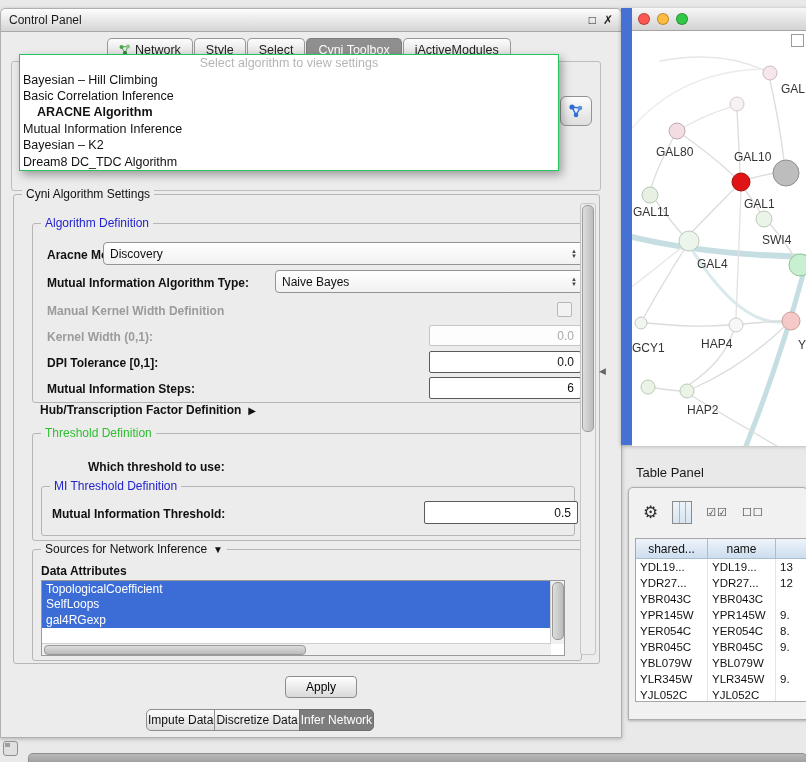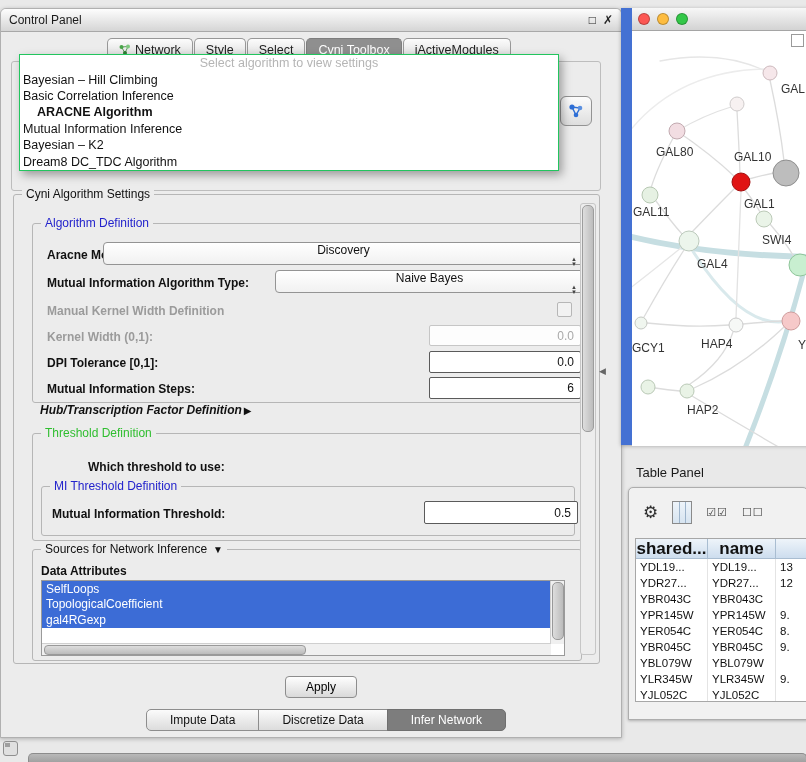--- a/index.html
+++ b/index.html
@@ -37,47 +37,47 @@
   .gtitle.blue{color:#2323cc;}
   .gtitle.green{color:#2fbe2f;}
   #settings-group{left:12px;top:185px;width:585px;height:468px;}
   #settings-scroll{position:absolute;right:3px;top:8px;bottom:8px;width:14px;background:#ededed;
        border:1px solid #c6c6c6;border-radius:3px;}
   .vthumb-main{position:absolute;left:1px;top:1px;width:10px;height:225px;
        background:linear-gradient(90deg,#dedede,#bcbcbc);border:1px solid #9d9d9d;border-radius:5px;}
   .lbl{position:absolute;font-weight:bold;font-size:12px;white-space:nowrap;}
   .lbl.gray{color:#9b9b9b;}
   .combo{position:absolute;background:linear-gradient(#ffffff,#f1f1f1);border:1px solid #949494;
-       border-radius:4px;display:flex;align-items:center;padding:0 6px;font-size:12px;flex-direction:column;}
+       border-radius:4px;display:flex;align-items:center;padding:0 6px;font-size:12px;}
   .combo .arrows{margin-left:auto;display:flex;flex-direction:column;align-items:center;line-height:5px;
        font-size:6px;color:#444;padding-left:4px;}
   .field{position:absolute;background:#fff;border:1px solid #5a5a5a;border-radius:2px;
        display:flex;align-items:center;justify-content:flex-end;padding:0 6px;font-size:12px;}
   .field.disabled{border-color:#c6c6c6;color:#a9a9a9;background:#fdfdfd;}
   .checkbox{position:absolute;width:13px;height:13px;border:1px solid #b7b7b7;background:#f2f2f2;border-radius:2px;}
   #alg-def{left:18px;top:28px;width:548px;height:178px;}
-  #hub-row{position:absolute;left:26px;top:208px;display:flex;align-items:center;gap:2px;font-weight:bold;font-size:12px;font-style:italic;}
+  #hub-row{position:absolute;left:26px;top:208px;display:flex;align-items:center;gap:7px;font-weight:bold;font-size:12px;}
   #hub-row .arrow{font-size:10px;}
   #thr-group{left:18px;top:238px;width:548px;height:106px;}
   #mi-group{left:8px;top:52px;width:532px;height:48px;}
   #src-group{left:18px;top:354px;width:548px;height:110px;}
   #src-title-wrap{display:flex;gap:6px;align-items:center;}
   #attr-list{position:absolute;left:8px;top:30px;width:522px;height:74px;background:#fff;border:1px solid #9a9a9a;}
   #attr-items{position:absolute;left:0;top:0;right:14px;bottom:11px;overflow:hidden;}
   .attr-item{height:15.5px;background:#3c6cd6;color:#fff;font-size:12px;padding-left:4px;display:flex;align-items:center;}
   .vscroll{position:absolute;right:0;top:0;width:13px;bottom:11px;background:#f0f0f0;border-left:1px solid #cfcfcf;}
   .vthumb{position:absolute;left:1px;top:1px;width:10px;height:56px;background:linear-gradient(90deg,#ddd,#bbb);
        border:1px solid #999;border-radius:5px;}
   .hscroll{position:absolute;left:0;right:13px;bottom:0;height:11px;background:#f0f0f0;border-top:1px solid #cfcfcf;}
   .hthumb{position:absolute;left:2px;top:1px;height:8px;width:260px;background:linear-gradient(#ddd,#bbb);
        border:1px solid #999;border-radius:4px;}
   #apply-btn{position:absolute;left:284px;top:667px;width:72px;height:22px;border:1px solid #8d8d8d;border-radius:4px;
        background:linear-gradient(#fefefe,#d9d9d9);font-size:12px;font-family:inherit;}
   #bottom-tabs{position:absolute;left:145px;top:700px;display:flex;}
-  .seg{border:1px solid #8d8d8d;margin-left:-1px;padding:3px 23px;font-size:12px;
+  .seg{border:1px solid #8d8d8d;margin-left:-1px;padding:3px 1px;font-size:12px;
        background:linear-gradient(#fbfbfb,#dcdcdc);color:#111;}
   .seg:first-child{border-radius:5px 0 0 5px;margin-left:0;}
   .seg:last-child{border-radius:0 5px 5px 0;}
   .seg.active{background:#7d7d7d;color:#fff;border-color:#6f6f6f;}
   #splitter{position:absolute;left:599px;top:366px;font-size:9px;color:#666;}
   
   #net-win{position:absolute;left:621px;top:8px;width:185px;height:437px;border-left:11px solid #4471d3;
        background:#fff;box-shadow:0 1px 4px rgba(0,0,0,.3);}
   .mac-titlebar{height:22px;background:linear-gradient(#f7f7f7,#d3d3d3);border-bottom:1px solid #a5a5a5;
        display:flex;align-items:center;gap:7px;padding-left:6px;}
@@ -91,21 +91,21 @@
        border:1px solid #adadad;border-radius:5px 5px 0 0;overflow:hidden;box-shadow:0 1px 3px rgba(0,0,0,.25);}
   .tp-toolbar{position:absolute;left:0;top:6px;width:100%;height:36px;display:flex;align-items:center;gap:14px;padding-left:14px;}
   .tp-icon{font-size:17px;color:#2e2e2e;}
   .tp-icon.small{font-size:11px;letter-spacing:1px;color:#3a3a3a;}
   .tp-colicon{width:18px;height:21px;background:#fff;border:1px solid #8a8a8a;display:flex;}
   .tp-colicon i{flex:1;border-right:1px solid #9db4cb;background:linear-gradient(#eef4fa,#d7e4f0);}
   .tp-colicon i:last-child{border-right:none;}
   #tp-table{position:absolute;left:6px;top:50px;width:170px;height:162px;background:#fff;border:1px solid #a7a7a7;overflow:hidden;}
   #tp-head{display:flex;}
   .th{height:20px;box-sizing:border-box;background:linear-gradient(#eef4fa,#cdddee);border-right:1px solid #a9bdd1;
-      border-bottom:1px solid #a9bdd1;font-size:17px;display:flex;align-items:center;justify-content:center;flex:none;font-weight:bold;}
+      border-bottom:1px solid #a9bdd1;font-size:12px;display:flex;align-items:center;justify-content:center;flex:none;}
   .tr{display:flex;}
   .td{height:16px;box-sizing:border-box;border-right:1px solid #e4e4e4;padding:1px 4px;font-size:11.5px;
       white-space:nowrap;overflow:hidden;flex:none;display:flex;align-items:center;}
   
   #mini-icon{position:absolute;left:3px;top:741px;width:13px;height:13px;border:1px solid #8f8f8f;
        background:#e0e0e0;border-radius:3px;}
   #mini-icon i{position:absolute;left:1px;top:1px;width:5px;height:4px;background:#9f9f9f;display:block;}
   #bottom-strip{position:absolute;left:28px;top:753px;width:777px;height:9px;
        background:linear-gradient(#b9b9b9,#9e9e9e);border:1px solid #8c8c8c;border-bottom:none;border-radius:5px 5px 0 0;}
 </style>
@@ -233,22 +233,22 @@
       <div id="src-group" class="group">
         <span class="gtitle">
           <span id="src-title-wrap">
             <span>Sources for Network Inference</span>
             <span style="font-size:10px">▼</span>
           </span>
         </span>
         <span class="lbl" style="left:8px;top:14px">Data Attributes</span>
         <div id="attr-list">
           <div id="attr-items">
+              <div class="attr-item">TopologicalCoefficient</div>
               <div class="attr-item">SelfLoops</div>
-              <div class="attr-item">TopologicalCoefficient</div>
               <div class="attr-item">gal4RGexp</div>
             </div>
           <div class="vscroll">
               <div class="vthumb"></div>
             </div>
           <div class="hscroll">
               <div class="hthumb"></div>
             </div>
         </div>
       </div>

